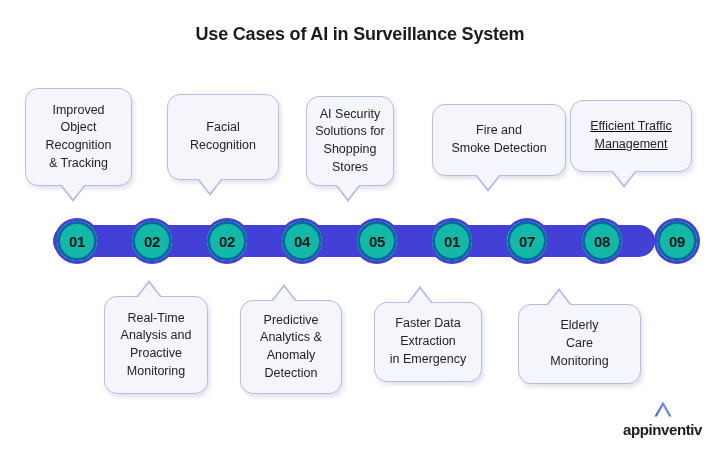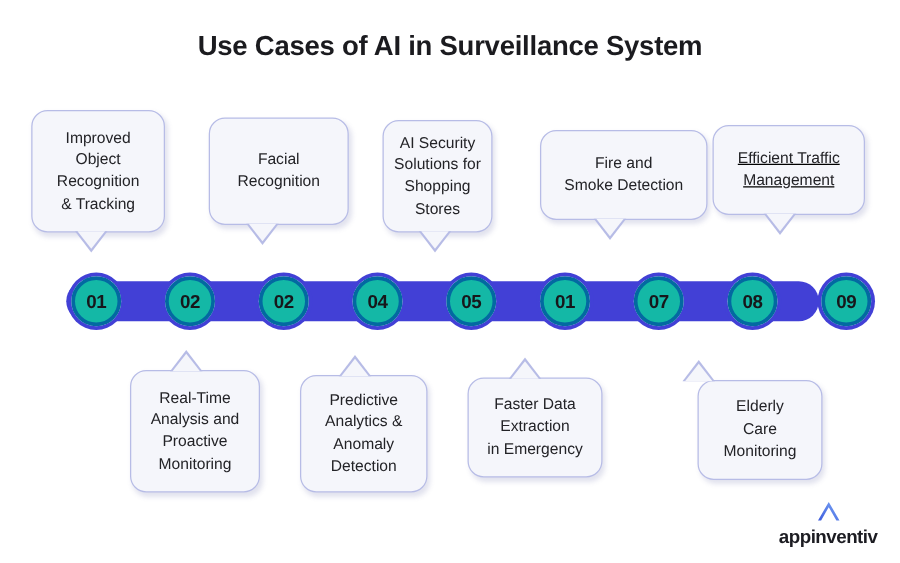--- a/index.html
+++ b/index.html
@@ -20,21 +20,21 @@
     height: 450px;
   }
 
   
   #page-title {
     position: absolute;
     top: 24px;
     left: 0;
     width: 720px;
     text-align: center;
-    font-size: 22px;
+    font-size: 18px;
     font-weight: bold;
     color: #1b1b1f;
     letter-spacing: -0.2px;
     line-height: 1.2;
   }
 
   
   #chain-bar {
     position: absolute;
     left: 53px;
@@ -255,21 +255,21 @@
         <div class="callout-text">Faster Data
 Extraction
 in Emergency</div>
       </div>
       <div class="tail-up" style="left: 407px; top: 286px;"></div>
       <div class="callout" style="left: 432px; top: 104px; width: 134px; height: 72px;">
         <div class="callout-text">Fire and
 Smoke Detection</div>
       </div>
       <div class="tail-down" style="left: 475px; top: 175px;"></div>
-      <div class="callout" style="left: 518px; top: 304px; width: 100px; height: 80px; margin-left: 40px;">
+      <div class="callout" style="left: 518px; top: 304px; width: 123px; height: 80px;">
         <div class="callout-text">Elderly
 Care
 Monitoring</div>
       </div>
       <div class="tail-up" style="left: 546px; top: 288px;"></div>
       <div class="callout" style="left: 570px; top: 100px; width: 122px; height: 72px; text-decoration: underline;">
         <div class="callout-text">Efficient Traffic
 Management</div>
       </div>
       <div class="tail-down" style="left: 611px; top: 171px;"></div>

